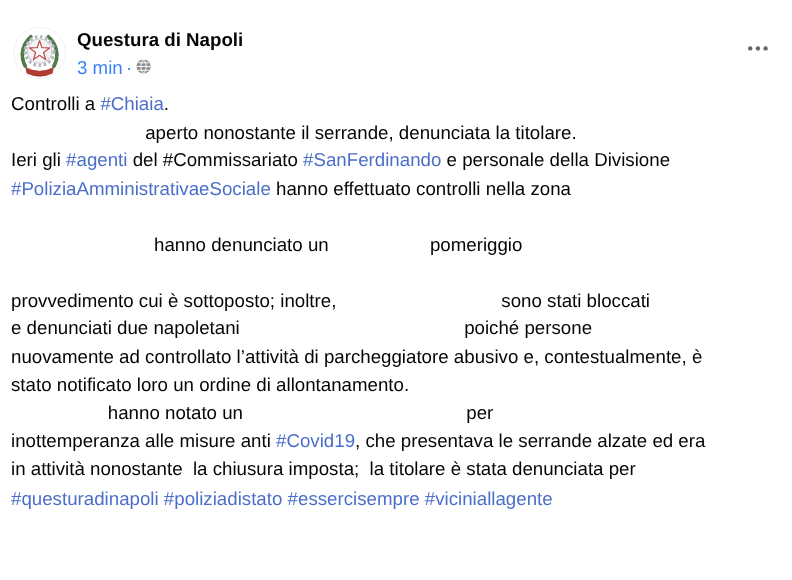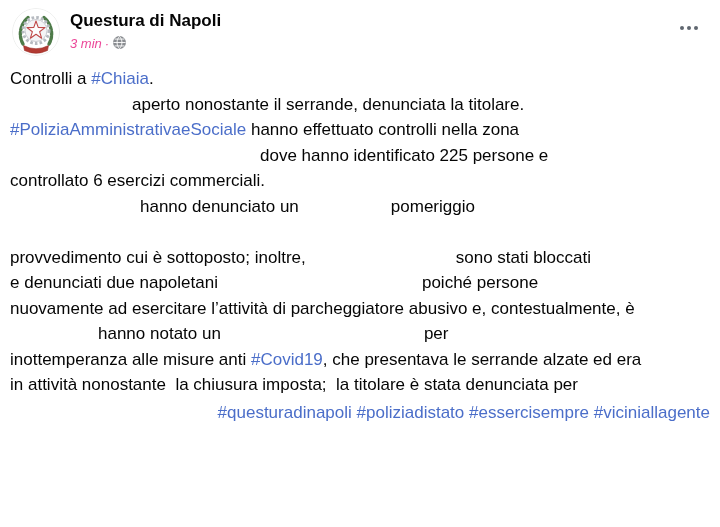--- a/index.html
+++ b/index.html
@@ -3,40 +3,40 @@
 <meta charset="utf-8">
 <style>
   html, body {
     margin: 0; padding: 0;
     width: 720px; height: 527px;
     background: #ffffff;
     font-family: "Liberation Sans", sans-serif;
     color: #050505;
     overflow: hidden;
   }
-  .post { width: 720px; height: 433px; position: relative; }
+  .post { width: 720px; height: 433px; position: relative; margin-top: 16px; }
 
   
   .post-header { display: flex; align-items: flex-start; padding: 8px 12px 0 12px; position: relative; }
   .avatar { width: 48px; height: 48px; border-radius: 50%; flex: 0 0 48px; cursor: pointer; overflow: hidden; }
   .header-text { margin-left: 10px; padding-top: 2px; }
   .page-name { font-size: 17px; font-weight: 700; line-height: 22px; cursor: pointer; }
-  .meta { font-size: 13px; color: #ec4899; display: flex; align-items: center; margin-top: 3px; font-style: italic; }
+  .meta { font-size: 17px; color: #3b82f6; display: flex; align-items: center; margin-top: 3px; }
   .meta .ts { cursor: pointer; }
   .meta .sep { margin: 0 4px 0 3px; }
   .globe { display: inline-block; margin-top: 1px; }
   .more-button { position: absolute; right: 16px; top: 18px; display: flex; gap: 3px; padding: 8px 6px; cursor: pointer; border-radius: 50%; }
   .more-button .dot { width: 4px; height: 4px; border-radius: 50%; background: #606770; }
 
   
   .post-body { padding: 10px 10px 11px 10px; font-size: 17px; line-height: 25.5px; }
   .line { white-space: pre; height: 25.5px; overflow: hidden; }
   .gap { display: inline-block; height: 1px; }
   .hashtag { color: var(--link-color, #4b6ec9); cursor: pointer; }
-  .hashtag-line { margin-top: 2px; text-align: right; }
+  .hashtag-line { margin-top: 2px; }
 </style>
 </head>
 <body>
 
 <div class="post">
 
   <div class="post-header">
 
     <div class="avatar">
       <svg width="48" height="48" viewBox="0 0 48 48">
@@ -71,27 +71,28 @@
     <div class="more-button">
       <span class="dot"></span>
       <span class="dot"></span>
       <span class="dot"></span>
     </div>
   </div>
 
   <div class="post-body" id="post-body">
       <div class="line"><span>Controlli a </span><span class="hashtag">#Chiaia</span><span>.</span></div>
       <div class="line"><span class="gap" style="width: 122px;"></span><span>aperto nonostante il serrande, denunciata la titolare.</span></div>
+      <div class="line"><span>Ieri gli </span><span class="hashtag">#agenti</span><span> del #Commissariato </span><span class="hashtag">#SanFerdinando</span><span> e personale della Divisione</span></div>
       <div class="line"><span class="hashtag">#PoliziaAmministrativaeSociale</span><span> hanno effettuato controlli nella zona</span></div>
-      <div class="line"><span class="gap" style="width: 250px;"></span><span>dove hanno identificato 225 persone e</span></div>
-      <div class="line"><span>controllato 6 esercizi commerciali.</span></div>
+      <div class="line"><span class="gap" style="width: 250px;"></span></div>
       <div class="line"><span class="gap" style="width: 130px;"></span><span>hanno denunciato un</span><span class="gap" style="width: 92px;"></span><span>pomeriggio</span></div>
       <div class="line"><span class="gap" style="width: 275px;"></span></div>
       <div class="line"><span>provvedimento cui è sottoposto; inoltre,</span><span class="gap" style="width: 150px;"></span><span>sono stati bloccati</span></div>
       <div class="line"><span>e denunciati due napoletani</span><span class="gap" style="width: 204px;"></span><span>poiché persone</span></div>
-      <div class="line"><span>nuovamente ad esercitare l’attività di parcheggiatore abusivo e, contestualmente, è</span></div>
+      <div class="line"><span>nuovamente ad controllato l’attività di parcheggiatore abusivo e, contestualmente, è</span></div>
+      <div class="line"><span>stato notificato loro un ordine di allontanamento.</span></div>
       <div class="line"><span class="gap" style="width: 88px;"></span><span>hanno notato un</span><span class="gap" style="width: 203px;"></span><span>per</span></div>
       <div class="line"><span>inottemperanza alle misure anti </span><span class="hashtag">#Covid19</span><span>, che presentava le serrande alzate ed era</span></div>
       <div class="line"><span>in attività nonostante  la chiusura imposta;  la titolare è stata denunciata per</span></div>
       <div class="line hashtag-line"><span class="hashtag">#questuradinapoli</span><span> </span><span class="hashtag">#poliziadistato</span><span> </span><span class="hashtag">#essercisempre</span><span> </span><span class="hashtag">#viciniallagente</span></div>
     </div>
 
 </div>
 
 </body></html>

